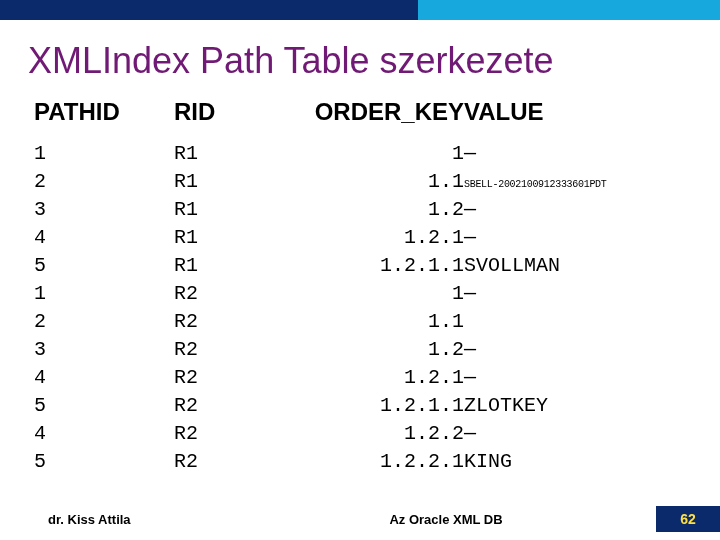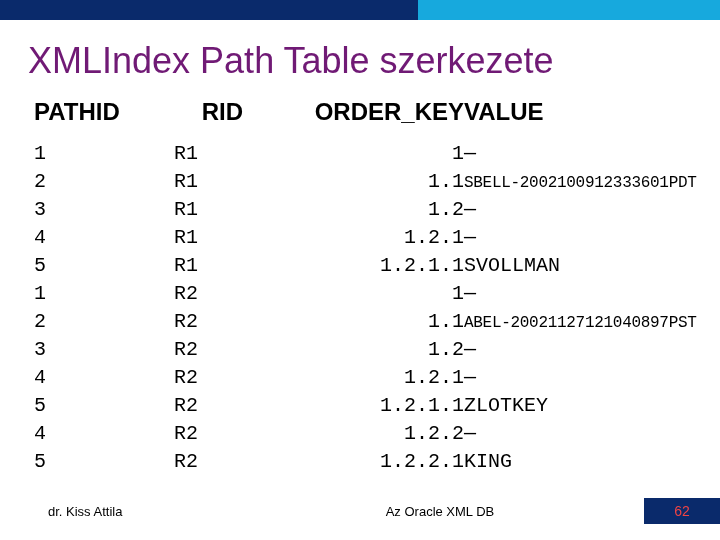--- a/index.html
+++ b/index.html
@@ -6,28 +6,28 @@
   html, body { width: 720px; height: 540px; font-family: Arial, Helvetica, sans-serif; background: #fff; overflow: hidden; }
   .topbar { width: 100%; height: 20px; background: linear-gradient(to right, #0a2a6b 0%, #0a2a6b 58%, #17a9dd 58%, #17a9dd 100%); }
   .title { font-size: 36px; margin: 20px 0 16px 28px; color: #701a75; }
   .table { margin-left: 34px; }
   .row { display: flex; align-items: baseline; height: 28px; }
   .hrow { font-weight: bold; font-size: 24px; margin-bottom: 14px; }
   .col-pathid { width: 140px; }
   .col-rid    { width: 95px; }
   .col-order  { width: 195px; text-align: right; }
   .col-value  { width: 250px; }
-  .hrow .col-rid { text-align: right; padding-right: 26px; }
+  .hrow .col-rid { text-align: left; padding-right: 26px; }
   .drow { font-size: 20px; font-family: "Courier New", monospace; line-height: 28px; }
-  .drow .col-value.small { font-size: 16px; letter-spacing: -0.3px; }
-  .footer { position: absolute; bottom: 16px; left: 0; right: 0; height: 26px; display: flex; align-items: center; font-size: 13px; background: #fff; }
+  .drow .col-value.small { font-size: 10px; letter-spacing: -0.3px; }
+  .footer { position: absolute; bottom: 8px; left: 0; right: 0; height: 26px; display: flex; align-items: center; font-size: 13px; background: #fff; font-weight: bold; }
   .footer .author { margin-left: 48px; width: 200px; }
   .footer .center { flex: 1; text-align: center; }
   .footer .date { width: 120px; text-align: right; }
-  .footer .pagebox { width: 76px; height: 26px; margin-left: 12px; background: #0a2a6b; color: #ef4444; display: flex; align-items: center; justify-content: center; font-size: 14px; text-align: center; }
+  .footer .pagebox { width: 64px; height: 26px; margin-left: 12px; background: #0a2a6b; color: #fde047; display: flex; align-items: center; justify-content: center; font-size: 14px; text-align: center; }
 </style>
 </head>
 <body>
 
 <div class="topbar"></div>
 
 <div class="title">XMLIndex Path Table szerkezete</div>
 
 <div class="table">
   <div class="row hrow">
@@ -70,21 +70,20 @@
       <div class="row drow">
         <div class="col-pathid">1</div>
         <div class="col-rid">R2</div>
         <div class="col-order">1</div>
         <div class="col-value">—</div>
       </div>
       <div class="row drow">
         <div class="col-pathid">2</div>
         <div class="col-rid">R2</div>
         <div class="col-order">1.1</div>
-        <div class="col-value small">ABEL-20021127121040897PST</div>
       </div>
       <div class="row drow">
         <div class="col-pathid">3</div>
         <div class="col-rid">R2</div>
         <div class="col-order">1.2</div>
         <div class="col-value">—</div>
       </div>
       <div class="row drow">
         <div class="col-pathid">4</div>
         <div class="col-rid">R2</div>

